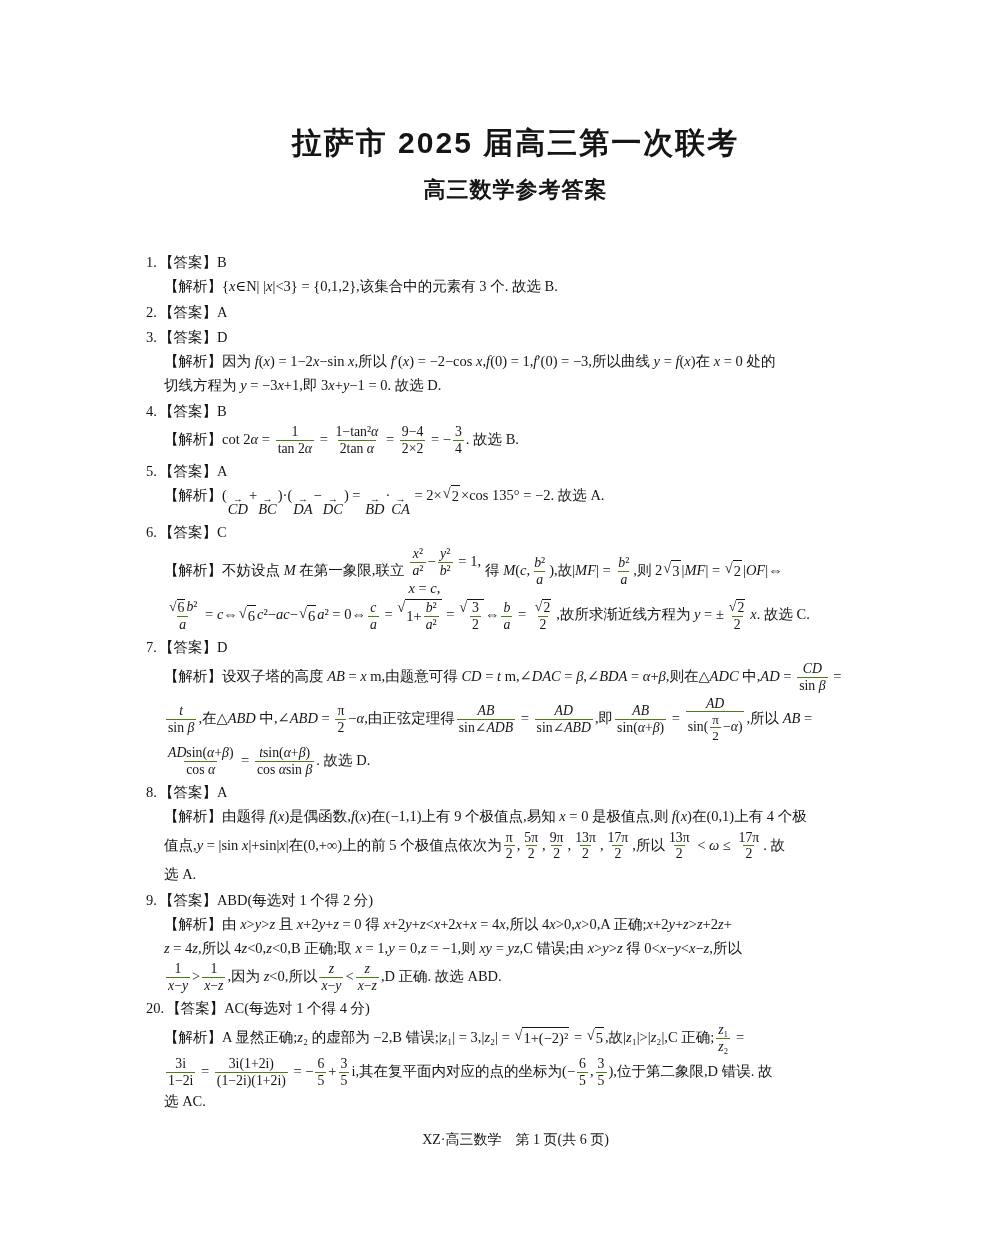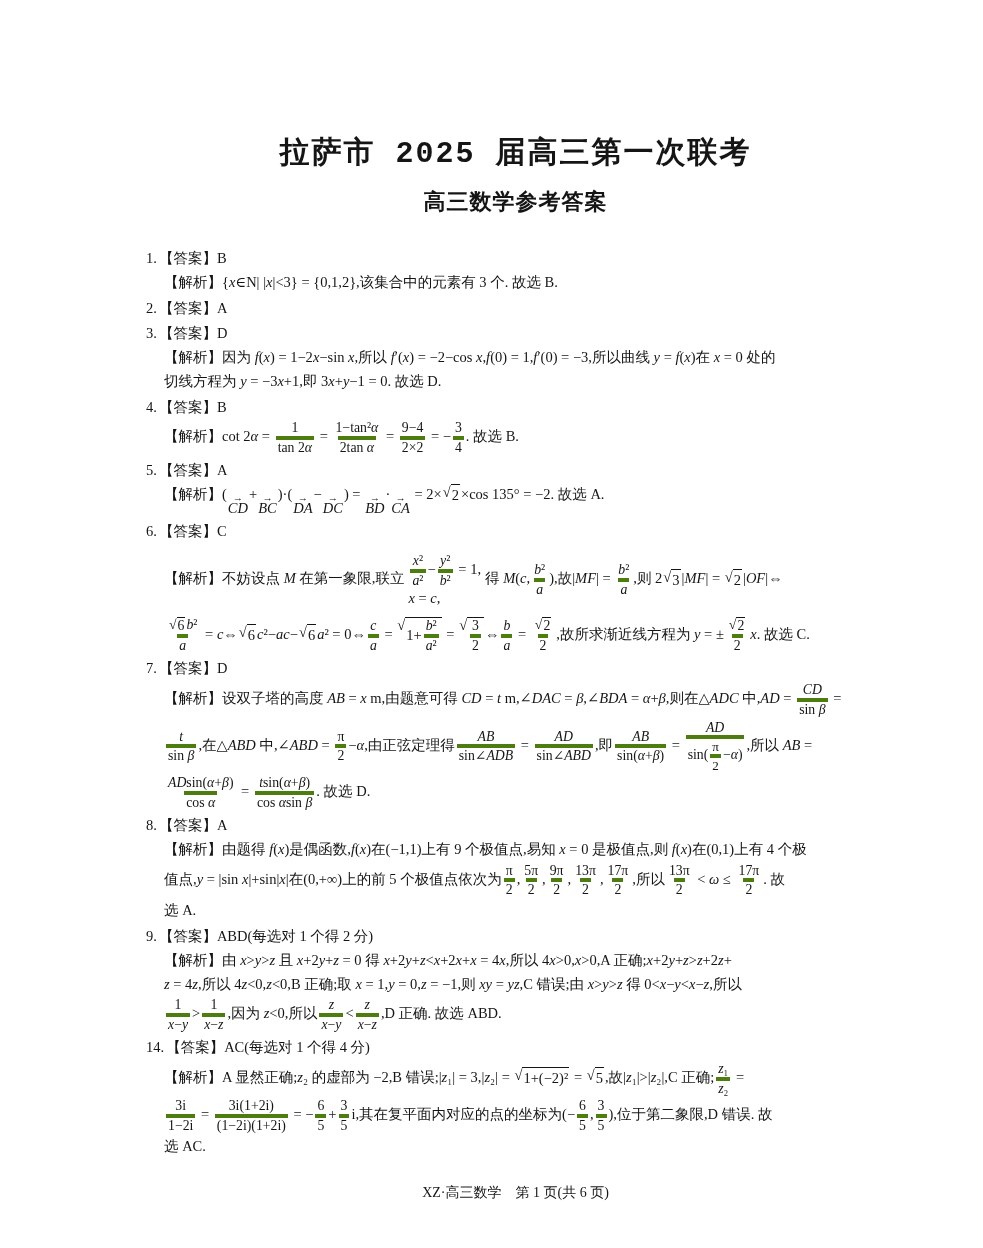--- a/index.html
+++ b/index.html
@@ -6,51 +6,51 @@
   body{
     width:983px;height:1248px;box-sizing:border-box;
     background:#ffffff;color:#151515;
     padding:120px 98px 0 146px;
     font-family:"Liberation Serif","DejaVu Serif",serif;
     font-size:14.5px;line-height:1.5;
     overflow:hidden;
   }
   .page-title{
     text-align:center;font-size:30px;font-weight:bold;
-    margin:12px 0 8px 0;letter-spacing:2px;
-    font-family:Liberation Mono, monospace;
+    margin:0 0 8px 0;letter-spacing:2px;
+    font-family:Liberation Sans, sans-serif;
   }
   .page-subtitle{
     text-align:center;font-size:22px;font-weight:bold;
-    margin:0 0 30px 0;letter-spacing:1px;
+    margin:0 0 46px 0;letter-spacing:1px;
     font-family:"Liberation Sans","DejaVu Sans",sans-serif;
   }
   .item{margin:0;}
   .ahead{margin:4px 0 2px 0;}
   .num{margin-right:2px;}
   .sol{margin:2px 0;padding-left:18px;text-align:justify;}
   i{font-style:italic;}
   
   .fr{display:inline-flex;flex-direction:column;align-items:center;
       vertical-align:middle;margin:0 2px;font-size:0.95em;line-height:1.15;text-align:center;}
   .fn{padding:0 2px;}
-  .fd{border-top:4px solid #4d7c0f;padding:0 2px;}
+  .fd{border-top:1px solid #4d7c0f;padding:0 2px;}
   
   .sq{display:inline-flex;align-items:flex-start;vertical-align:middle;margin:0 1px;}
   .sqs{line-height:1.15;}
   .sqb{border-top:1px solid #151515;padding:0 1px;display:inline-flex;align-items:center;}
   
   .vec{display:inline-flex;flex-direction:column;align-items:center;
        vertical-align:-0.15em;line-height:1;margin:0 1px;}
   .va{font-size:0.7em;line-height:0.75;}
   .vb{line-height:1.1;}
   
   .cas{display:inline-flex;flex-direction:column;align-items:flex-start;
-       vertical-align:middle;line-height:1.25;margin:8px 4px;}
-  .page-footer{text-align:center;margin-top:24px;font-size:14px;}
+       vertical-align:middle;line-height:1.25;margin:0 4px;}
+  .page-footer{text-align:center;margin-top:16px;font-size:14px;}
 </style>
 </head>
 <body>
 
 <div class="page">
   <h1 class="page-title">拉萨市 2025 届高三第一次联考</h1>
   <h2 class="page-subtitle">高三数学参考答案</h2>
   <main id="answers">
       <div class="item">
         <p class="ahead"><span class="num">1.</span><span>【答案】</span><span>B</span></p>
@@ -250,21 +250,21 @@
             <span class="fd"><i>x</i>−<i>z</i></span>
           </span>,因为 <i>z</i>&lt;0,所以<span class="fr">
             <span class="fn"><i>z</i></span>
             <span class="fd"><i>x</i>−<i>y</i></span>
           </span>&lt;<span class="fr">
             <span class="fn"><i>z</i></span>
             <span class="fd"><i>x</i>−<i>z</i></span>
           </span>,D 正确. 故选 ABD.</p>
       </div>
       <div class="item">
-        <p class="ahead"><span class="num">14.</span><span>【答案】</span><span>AC(每选对 1 个得 4 分)</span></p>
+        <p class="ahead"><span class="num">20.</span><span>【答案】</span><span>AC(每选对 1 个得 4 分)</span></p>
         <p class="sol">【解析】A 显然正确;<i>z</i>₂ 的虚部为 −2,B 错误;|<i>z</i>₁| = 3,|<i>z</i>₂| = <span class="sq">
             <span class="sqs">√</span>
             <span class="sqb">1+(−2)²</span>
           </span> = <span class="sq">
             <span class="sqs">√</span>
             <span class="sqb">5</span>
           </span>,故|<i>z</i>₁|&gt;|<i>z</i>₂|,C 正确;<span class="fr">
             <span class="fn"><i>z</i>₁</span>
             <span class="fd"><i>z</i>₂</span>
           </span> =</p>

